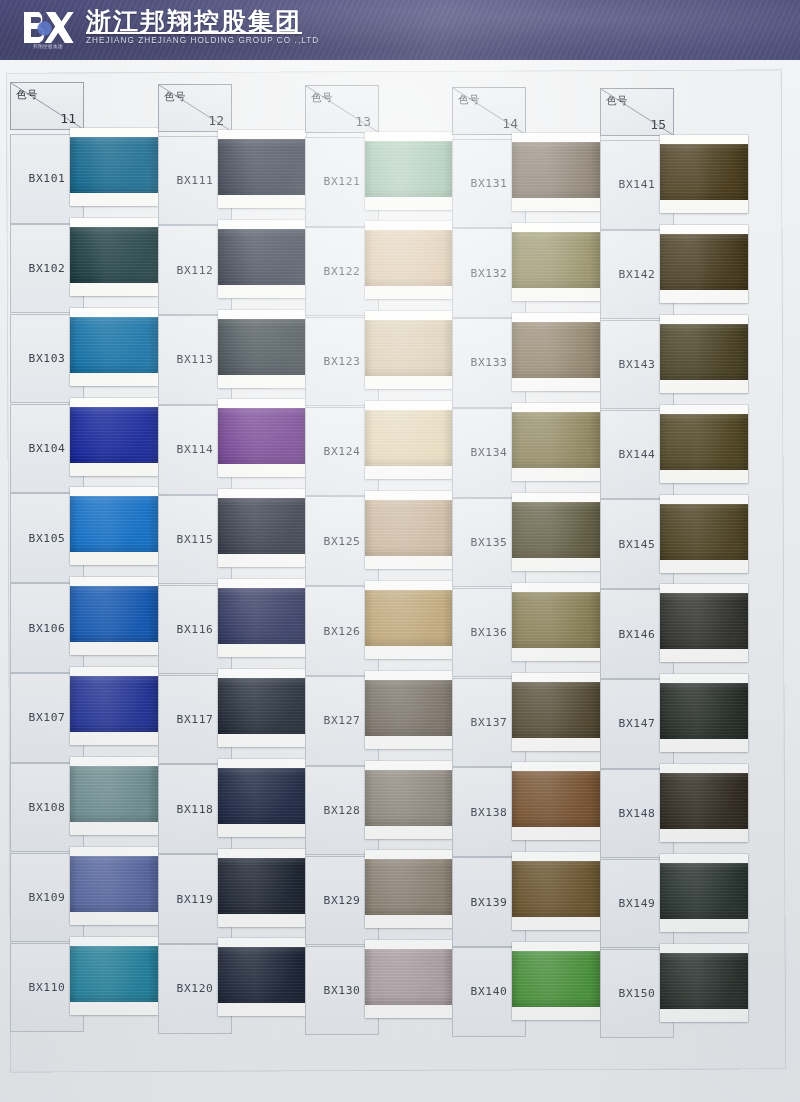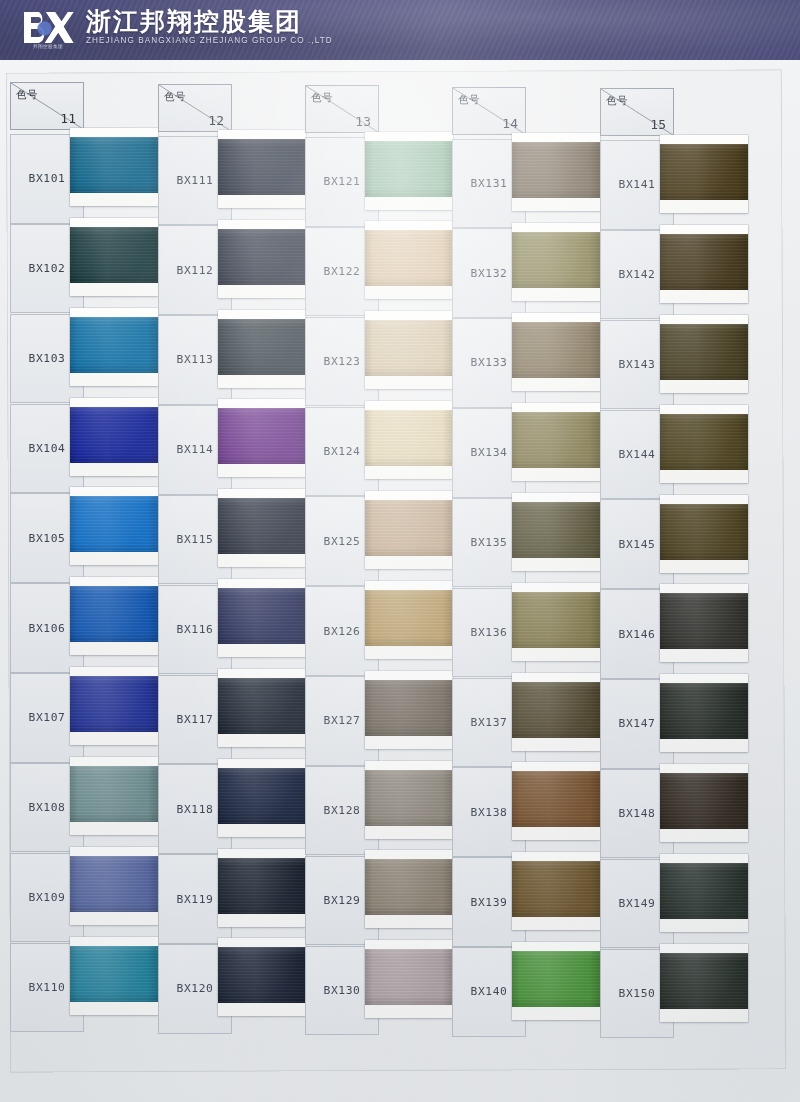--- a/index.html
+++ b/index.html
@@ -30,21 +30,21 @@
   .header-inner{position:absolute;left:22px;top:8px;display:flex;align-items:flex-end;gap:12px;z-index:2;}
   .logo-mark{position:relative;width:52px;height:40px;flex:none;}
   .logo-mark svg{display:block;}
   .logo-sub-cn{
     position:absolute;left:2px;bottom:-1px;width:48px;text-align:center;
     font-size:4.6px;letter-spacing:.4px;color:#cfd0e4;white-space:nowrap;
   }
   .brand-block{display:flex;flex-direction:column;gap:1px;padding-bottom:2px;}
   .brand-cn{
     font-size:25px;line-height:27px;color:#ffffff;letter-spacing:2px;
-    font-weight:700;text-shadow:0 1px 2px rgba(0,0,0,.30);white-space:nowrap;
+    font-weight:700;text-shadow:0 1px 2px rgba(0,0,0,.30);white-space:nowrap;text-decoration:underline;
   }
   .brand-en{
     font-size:8.2px;line-height:10px;color:#d9dbea;letter-spacing:1.05px;
     white-space:nowrap;text-shadow:0 1px 1px rgba(0,0,0,.25);
   }
 
   
   .sheet{
     position:absolute;left:0;top:60px;width:800px;height:1042px;
     background:
@@ -142,21 +142,21 @@
             <path d="M2 4 h15 a9 9 0 0 1 0 14 a9.5 9.5 0 0 1 0 17 H2 Z M9 9 v6 h7 a3 3 0 0 0 0-6 Z M9 21 v8 h7.5 a4 4 0 0 0 0-8 Z"></path>
             <path d="M24 4 h9 l6.5 9.5 L46 4 h5.5 L41.5 18.6 L51.5 35 H43 l-6.8-10.4 L29 35 h-6.2 l10.6-16.4 Z"></path>
           </g>
           <circle cx="22.5" cy="20.5" r="7.2" fill="#5e78c8" opacity="0.9"></circle>
           <path d="M24 4 h9 l6.5 9.5 L46 4 h5.5 L41.5 18.6 L51.5 35 H43 l-6.8-10.4 L29 35 h-6.2 l10.6-16.4 Z" fill="#ffffff" opacity="0.85"></path>
         </svg>
         <div class="logo-sub-cn">邦翔控股集团</div>
       </div>
       <div class="brand-block">
         <div class="brand-cn">浙江邦翔控股集团</div>
-        <div class="brand-en">ZHEJIANG BANGXIANG ZHEJIANG GROUP CO .,LTD</div>
+        <div class="brand-en">ZHEJIANG ZHEJIANG HOLDING GROUP CO .,LTD</div>
       </div>
     </div>
   </div>
 
   <div class="sheet">
     <div class="paper"></div>
     <div class="grid" id="grid">
         <div class="hcell" style="left: 10px; top: 22px;">
           <svg class="diag" viewBox="0 0 74 48" preserveAspectRatio="none">
             <line x1="0" y1="0" x2="74" y2="48" stroke="#8d959f" stroke-width="1"></line>

